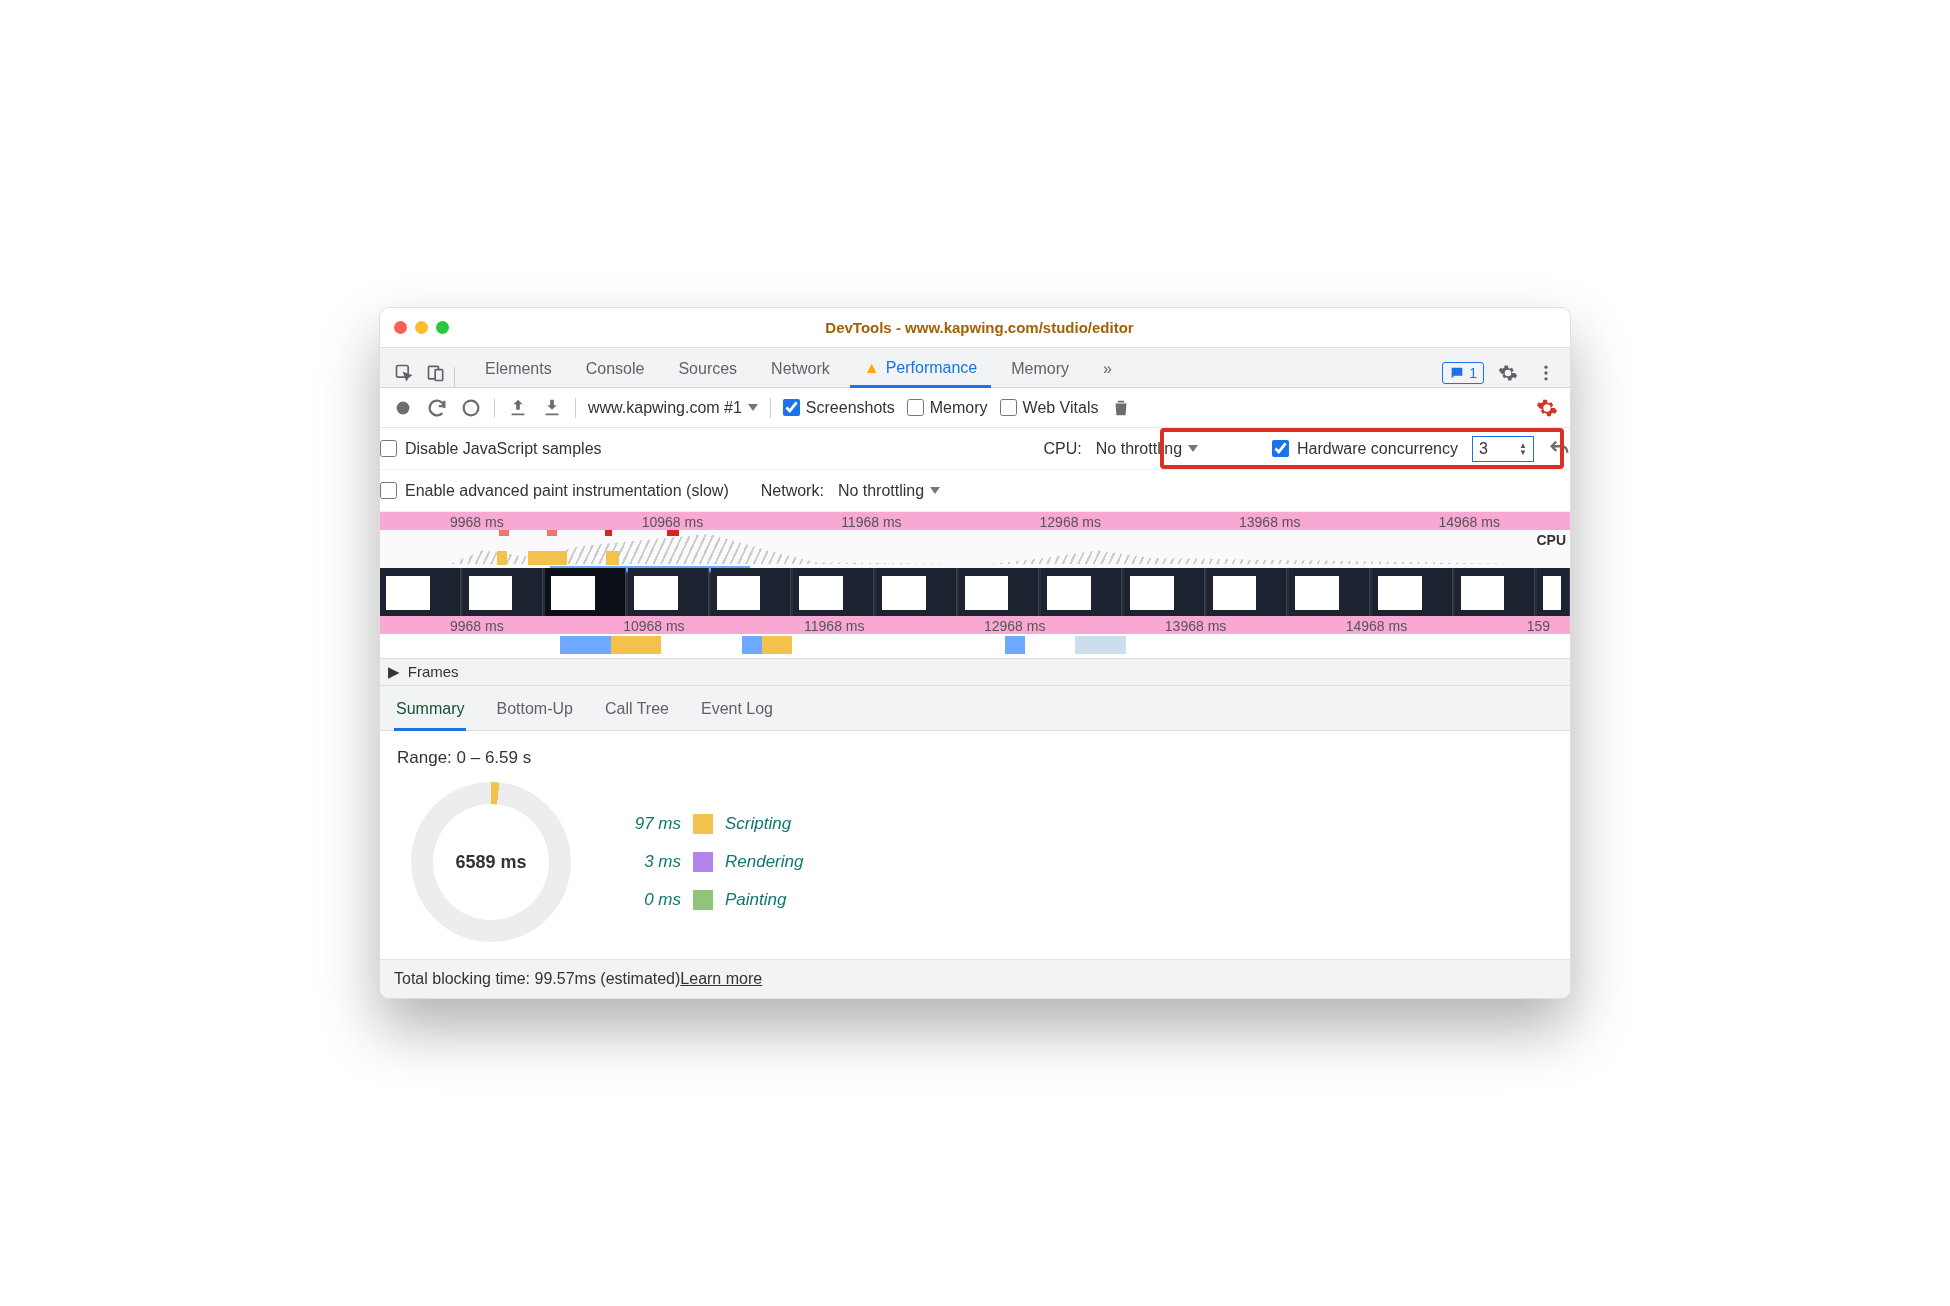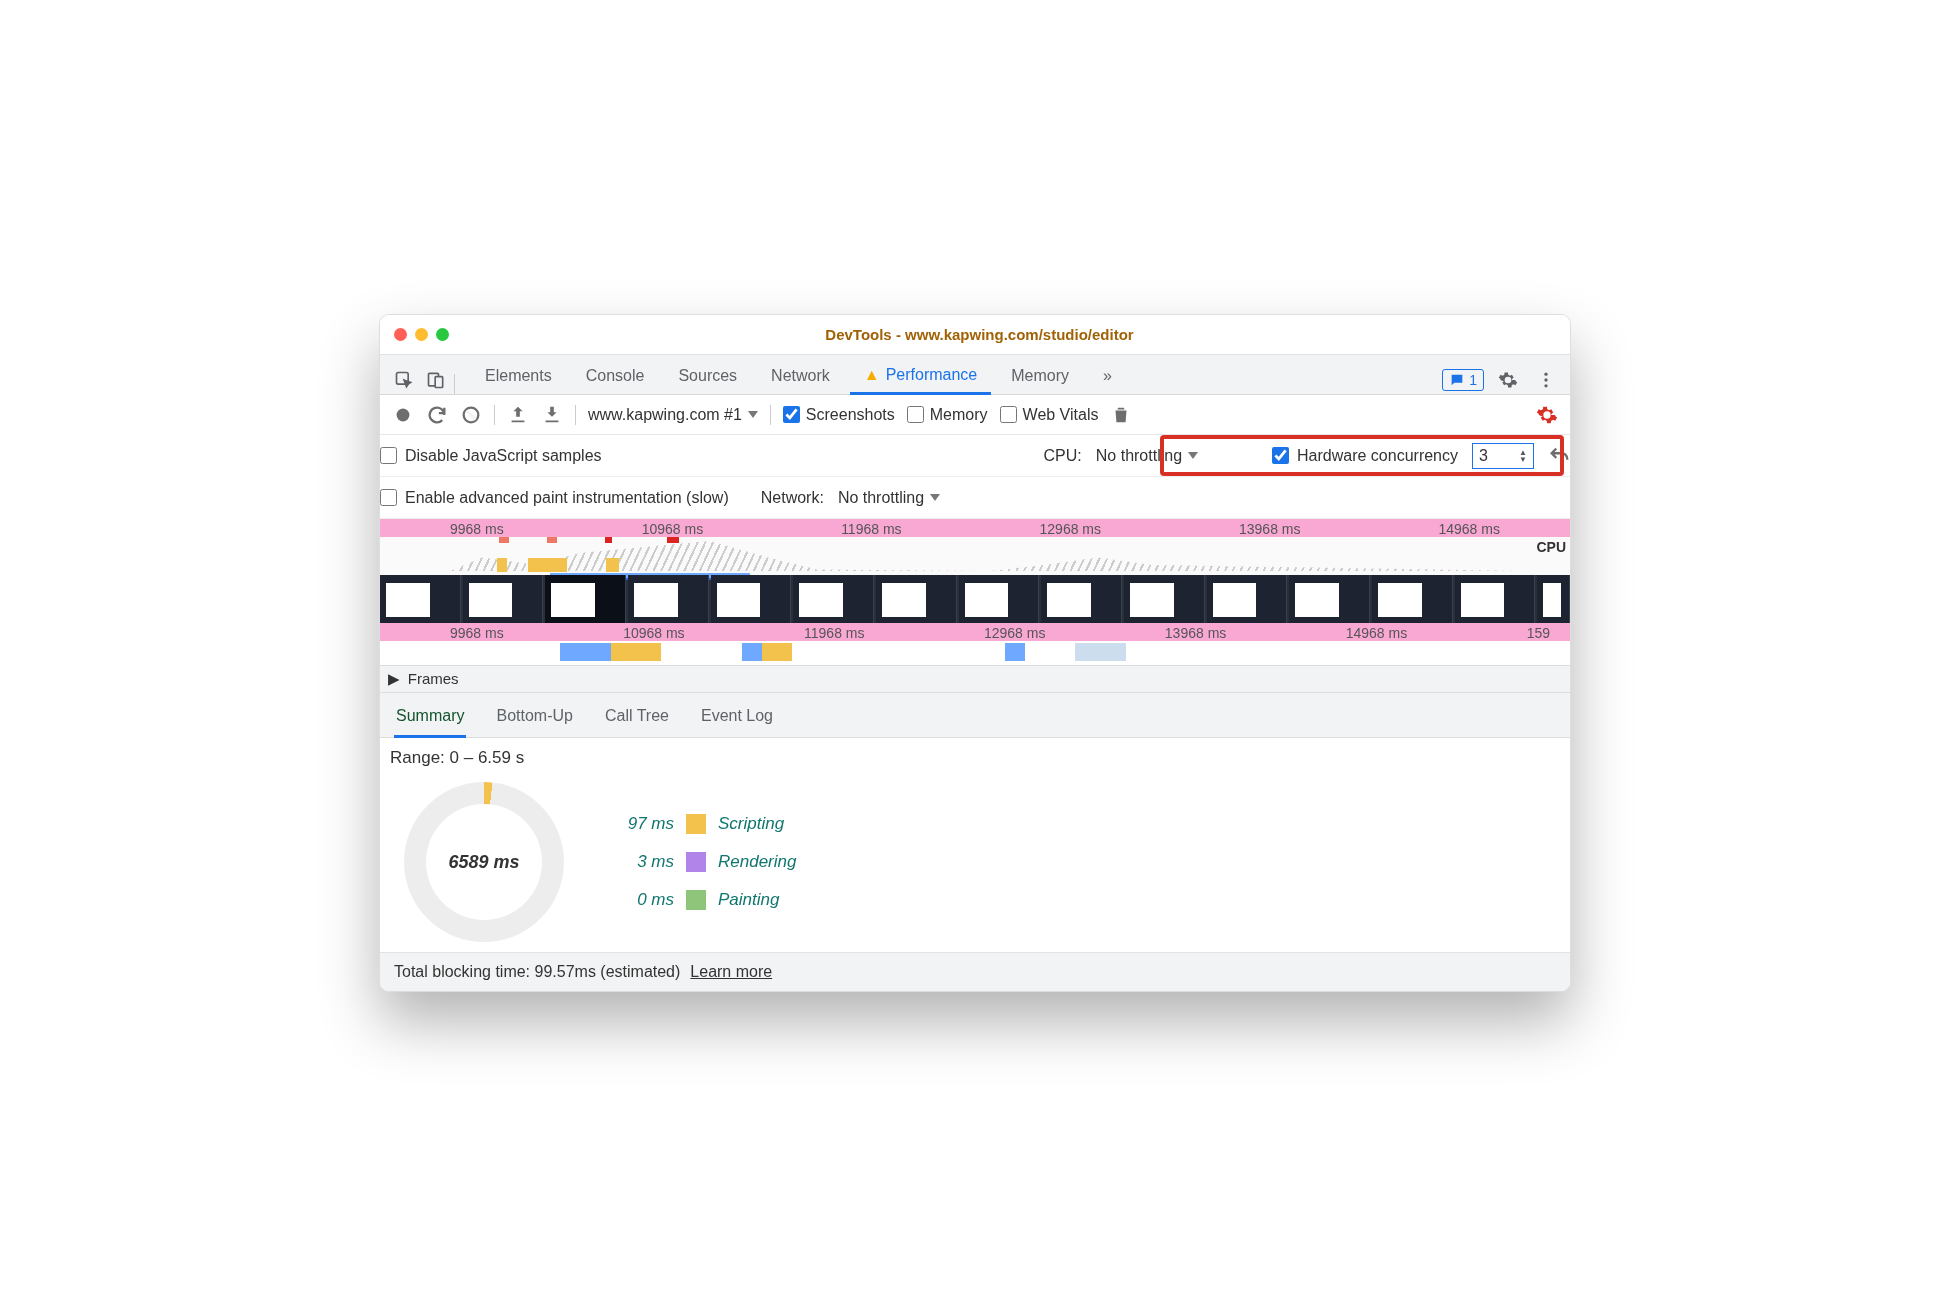--- a/index.html
+++ b/index.html
@@ -56,35 +56,35 @@
 .tracks { height:24px; background:#fff; position:relative;}
 .frames-header { padding:4px 8px; font-size:15px; color:#333; border-top:1px solid #ddd; background:#f1f3f4; }
 .frames-header .tri { display:inline-block; margin-right:4px; }
 
 
 .btabs { display:flex; gap:28px; padding:8px 14px 0; border-bottom:1px solid #ddd; background:#f1f3f4; font-size:16px; color:#5f6368;}
 .btab { padding:6px 2px 10px; cursor:pointer; }
 .btab.active { color:#14532d; border-bottom:3px solid #1a73e8; margin-bottom:-1px; }
 
 
-.summary { padding:10px; display:flex; flex-direction:column; gap:14px; background:#fff;}
+.summary { padding:17px; display:flex; flex-direction:column; gap:14px; background:#fff;}
 .range { font-size:17px; color:#333; }
 .chart-area { display:flex; gap:50px; align-items:center; padding-left:14px;}
-.donut { width:160px; height:160px; border-radius:50%; background: conic-gradient(#f3c24c 0deg 6deg, #ededed 6deg 360deg); position:relative; display:flex; align-items:center; justify-content:center;font-style:italic;}
+.donut { width:160px; height:160px; border-radius:50%; background: conic-gradient(#f3c24c 0deg 6deg, #ededed 6deg 360deg); position:relative; display:flex; align-items:center; justify-content:center;}
 .donut::after { content:""; position:absolute; width:116px; height:116px; background:#fff; border-radius:50%; }
 .donut-val { position:relative; z-index:1; font-weight:700; font-size:18px; color:#333;}
 .legend { display:flex; flex-direction:column; gap:18px; font-size:17px; color:#0f766e;font-style:italic;}
 .legend-row { display:flex; align-items:center; gap:12px;}
 .legend-row .ms { width:60px; text-align:right;}
 .swatch { width:20px; height:20px; }
 .sw-script { background:#f3c24c; }
 .sw-render { background:#b084e8; }
 .sw-paint { background:#8fc47b; }
 
-.footer { padding:10px 14px; border-top:1px solid #e3e3e3; background:#f1f3f4; font-size:16px; color:#333; display:flex; gap:10px;}
+.footer { padding:10px 14px; border-top:1px solid #e3e3e3; background:#f1f3f4; font-size:16px; color:#333; display:flex; gap:0;}
 .footer a { color:#333; text-decoration:underline; cursor:pointer;}
 
 .cpu-hatch { position:absolute; left:70px; right:40px; top:4px; bottom:4px; background:
   repeating-linear-gradient(115deg, #ccc 0 2px, transparent 2px 7px);
   clip-path: polygon(0% 100%, 3% 55%, 8% 80%, 12% 40%, 18% 20%, 24% 0%, 30% 60%, 34% 95%, 50% 100%, 55% 80%, 60% 55%, 65% 80%, 100% 100%);
 }
 .cpu-yellow { position:absolute; left:70px; width:260px; bottom:3px; height:14px; background:
   linear-gradient(90deg, transparent 0 18%, #f3c24c 18% 22%, transparent 22% 30%, #f3c24c 30% 45%, transparent 45% 60%, #f3c24c 60% 65%, transparent 65% 100%);
 }
 .cpu-red { position:absolute; left:100px; top:0; height:6px; width:240px; background:

